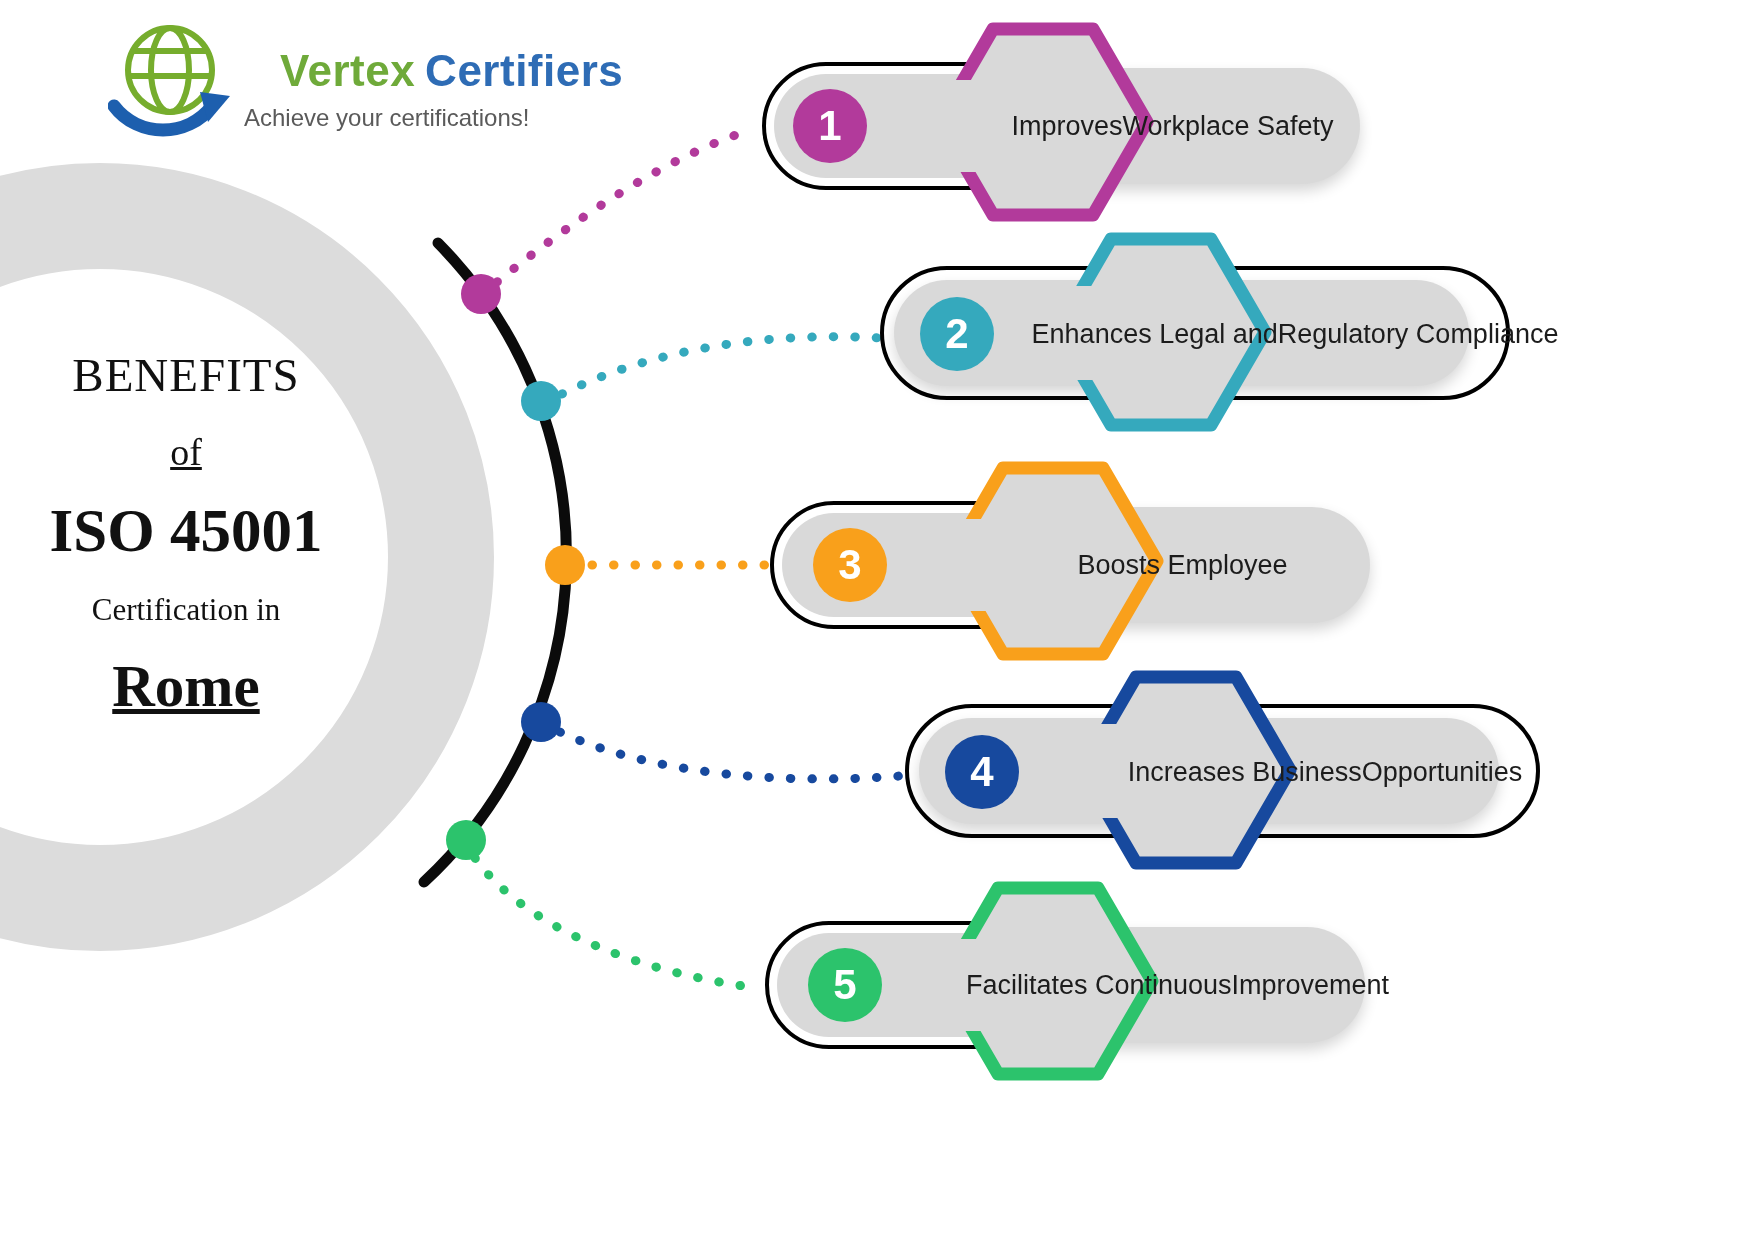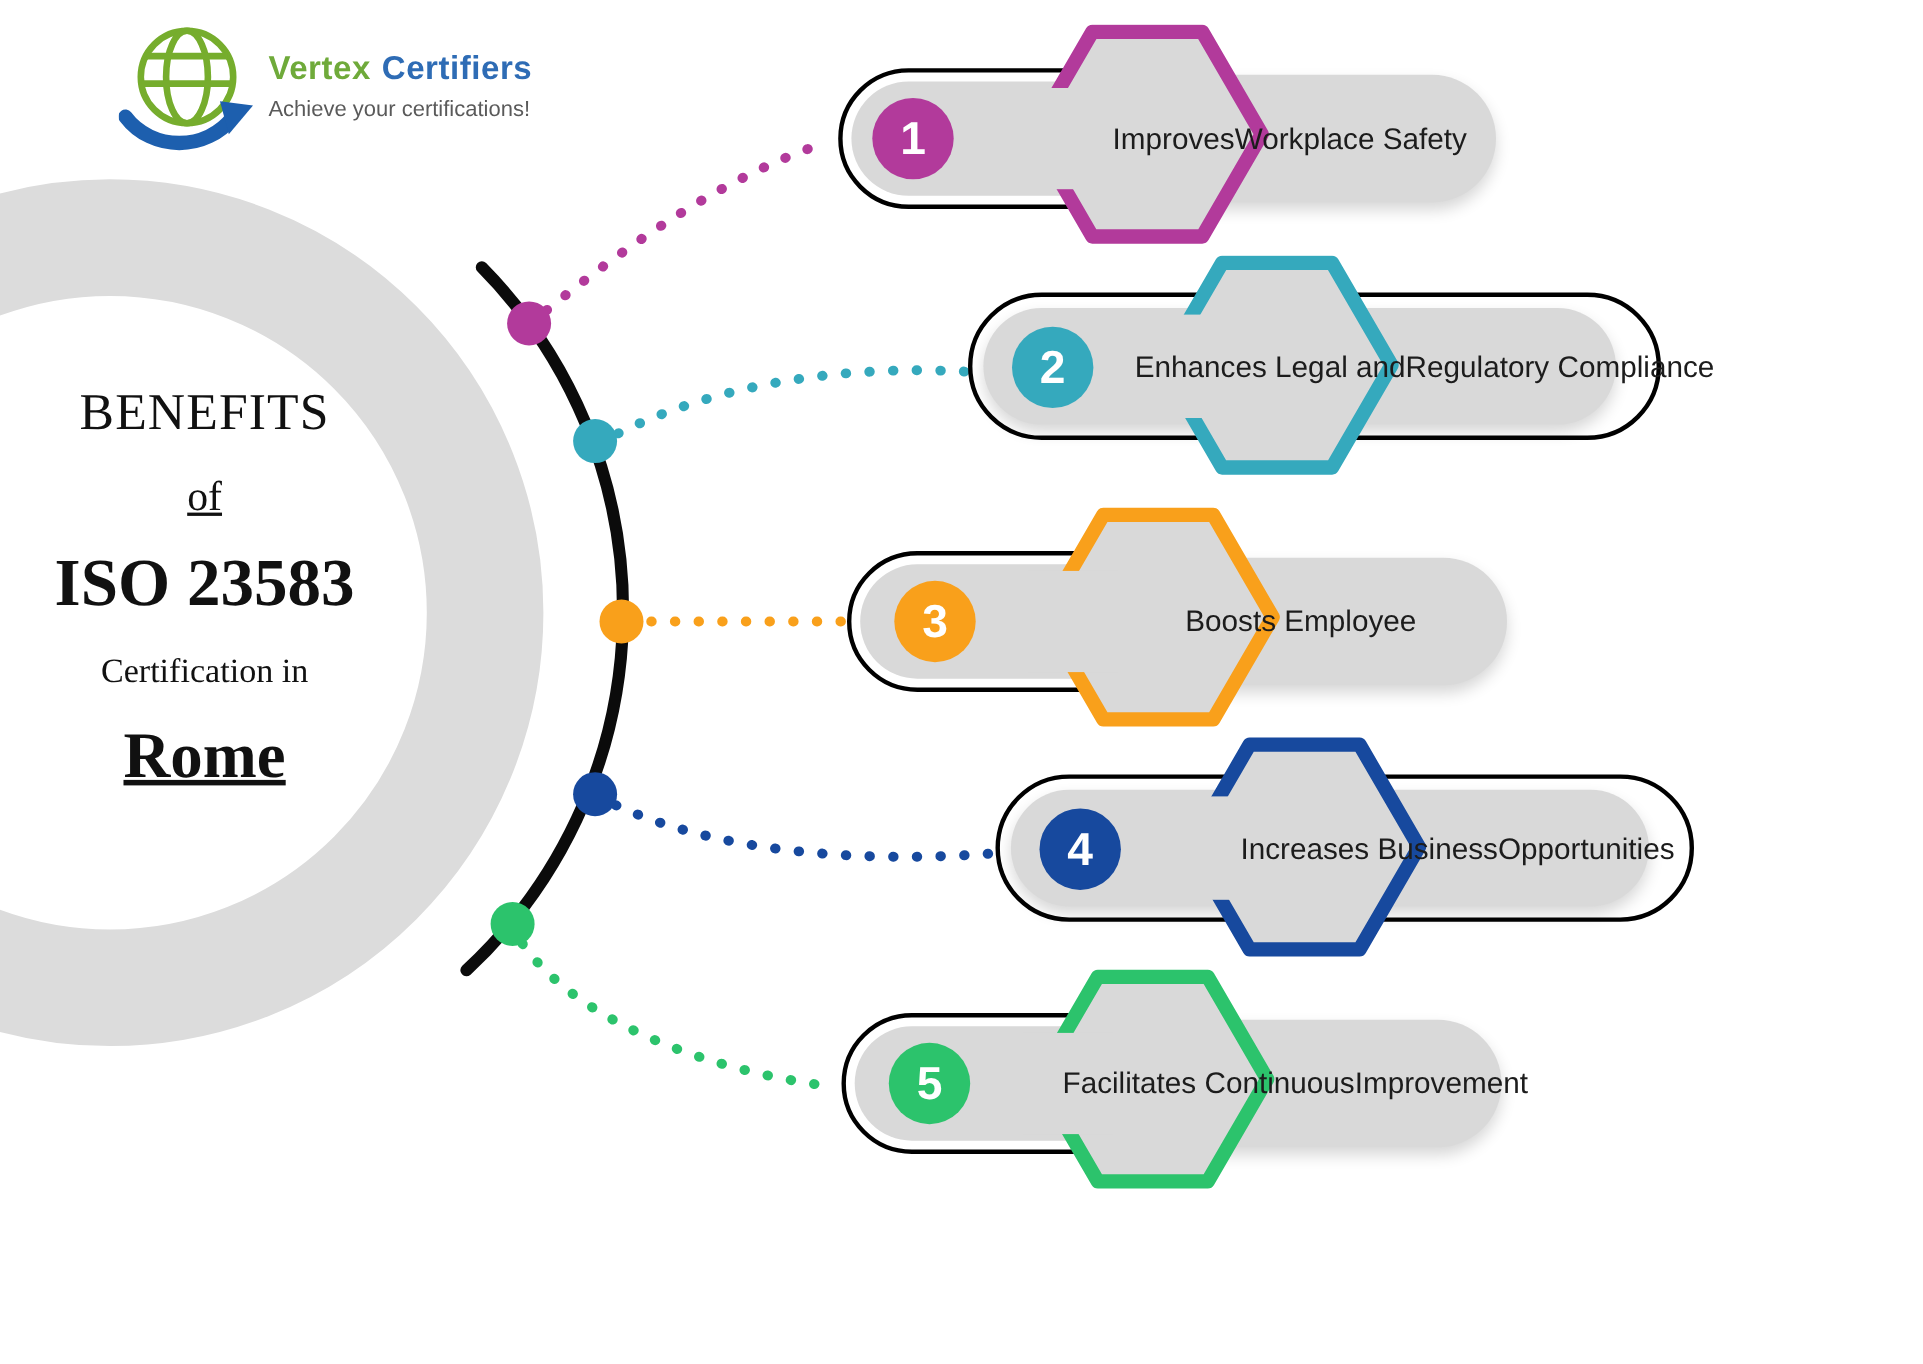--- a/index.html
+++ b/index.html
@@ -17,24 +17,24 @@
   #title-block{left:0;top:348px;width:372px;text-align:center;color:#111;
     font-family:"Liberation Serif",serif;}
   #title-block .t1{font-size:47px;font-weight:normal;letter-spacing:1px;margin-bottom:28px;}
   #title-block .t2{font-size:38px;margin-bottom:22px;text-decoration:underline;}
   #title-block .t3{font-size:61px;font-weight:bold;margin-bottom:26px;}
   #title-block .t4{font-size:31px;margin-bottom:24px;}
   #title-block .t5{font-size:59px;font-weight:bold;text-decoration:underline;}
   
   #logo{left:108px;top:18px;display:flex;align-items:flex-start;}
   #logo .brand-line{margin-left:14px;margin-top:28px;}
-  #logo .brand{font-size:30px;font-weight:bold;letter-spacing:.5px;}
+  #logo .brand{font-size:44px;font-weight:bold;letter-spacing:.5px;margin-left:36px;}
   #logo .brand .p1{color:var(--c,#76ad2d);}
   #logo .brand .p2{margin-left:10px;color:var(--c,#2e6cb5);}
-  #logo .tagline{font-size:20px;margin-top:8px;color:var(--c,#5a5a5a);}
+  #logo .tagline{font-size:24px;margin-top:8px;color:var(--c,#5a5a5a);}
   
   .row{position:absolute;left:0;top:0;width:1748px;height:0;}
   .pill-outline{position:absolute;border:4px solid #000;border-radius:999px;background:#fff;box-sizing:border-box;z-index:1;}
   .gray-bg{background:var(--c,#d9d9d9);}
   .capsule{position:absolute;border-radius:999px;z-index:2;}
   .shadowed{box-shadow:0 7px 14px rgba(0,0,0,0.16);}
   .hex{position:absolute;z-index:3;}
   .patch{position:absolute;z-index:4;}
   .row-text{position:absolute;z-index:5;display:flex;align-items:center;justify-content:center;
     color:#1c1c1c;font-size:27px;line-height:37px;font-weight:500;}
@@ -67,21 +67,21 @@
       <div class="brand">
         <span class="p1" style="--c: #6faa3a;">Vertex</span><span class="p2" style="--c: #2e6cb5;">Certifiers</span>
       </div>
       <div class="tagline" style="--c: #5a5a5a;">Achieve your certifications!</div>
     </div>
   </div>
 
   <div id="title-block" class="abs">
     <div class="t1">BENEFITS</div>
     <div class="t2">of</div>
-    <div class="t3">ISO 23583</div>
+    <div class="t3">ISO 45001</div>
     <div class="t4">Certification in</div>
     <div class="t5">Rome</div>
   </div>
 
   <svg class="abs" style="left:0;top:0;z-index:1;" width="1748" height="1240" viewBox="0 0 1748 1240">
     <path d="M 438 243 A 445 445 0 0 1 424 882" fill="none" stroke="#0b0b0b" stroke-width="11" stroke-linecap="round"></path>
 
     <path d="M 497 282 C 580 215 665 158 750 130" fill="none" stroke-width="9" stroke-linecap="round" stroke-dasharray="0.5 21" style="stroke: var(--c); --c: #b23a9b;"></path>
     <path d="M 562 394 C 660 345 780 332 880 338" fill="none" stroke-width="9" stroke-linecap="round" stroke-dasharray="0.5 21" style="stroke: var(--c); --c: #35a9bd;"></path>
     <path d="M 592 565 L 766 565" fill="none" stroke-width="9" stroke-linecap="round" stroke-dasharray="0.5 21" style="stroke: var(--c); --c: #f9a01b;"></path>

